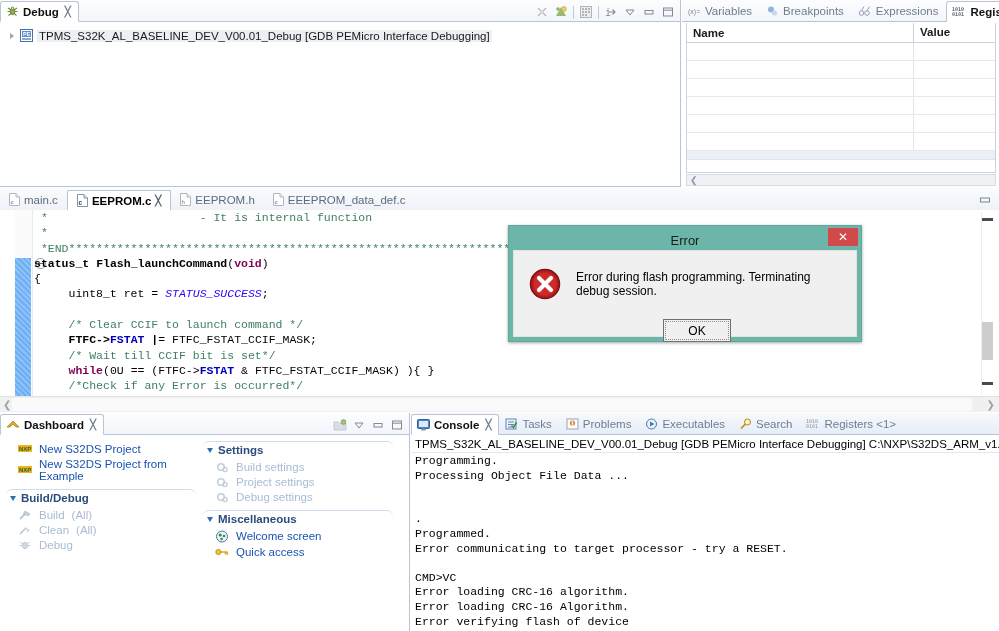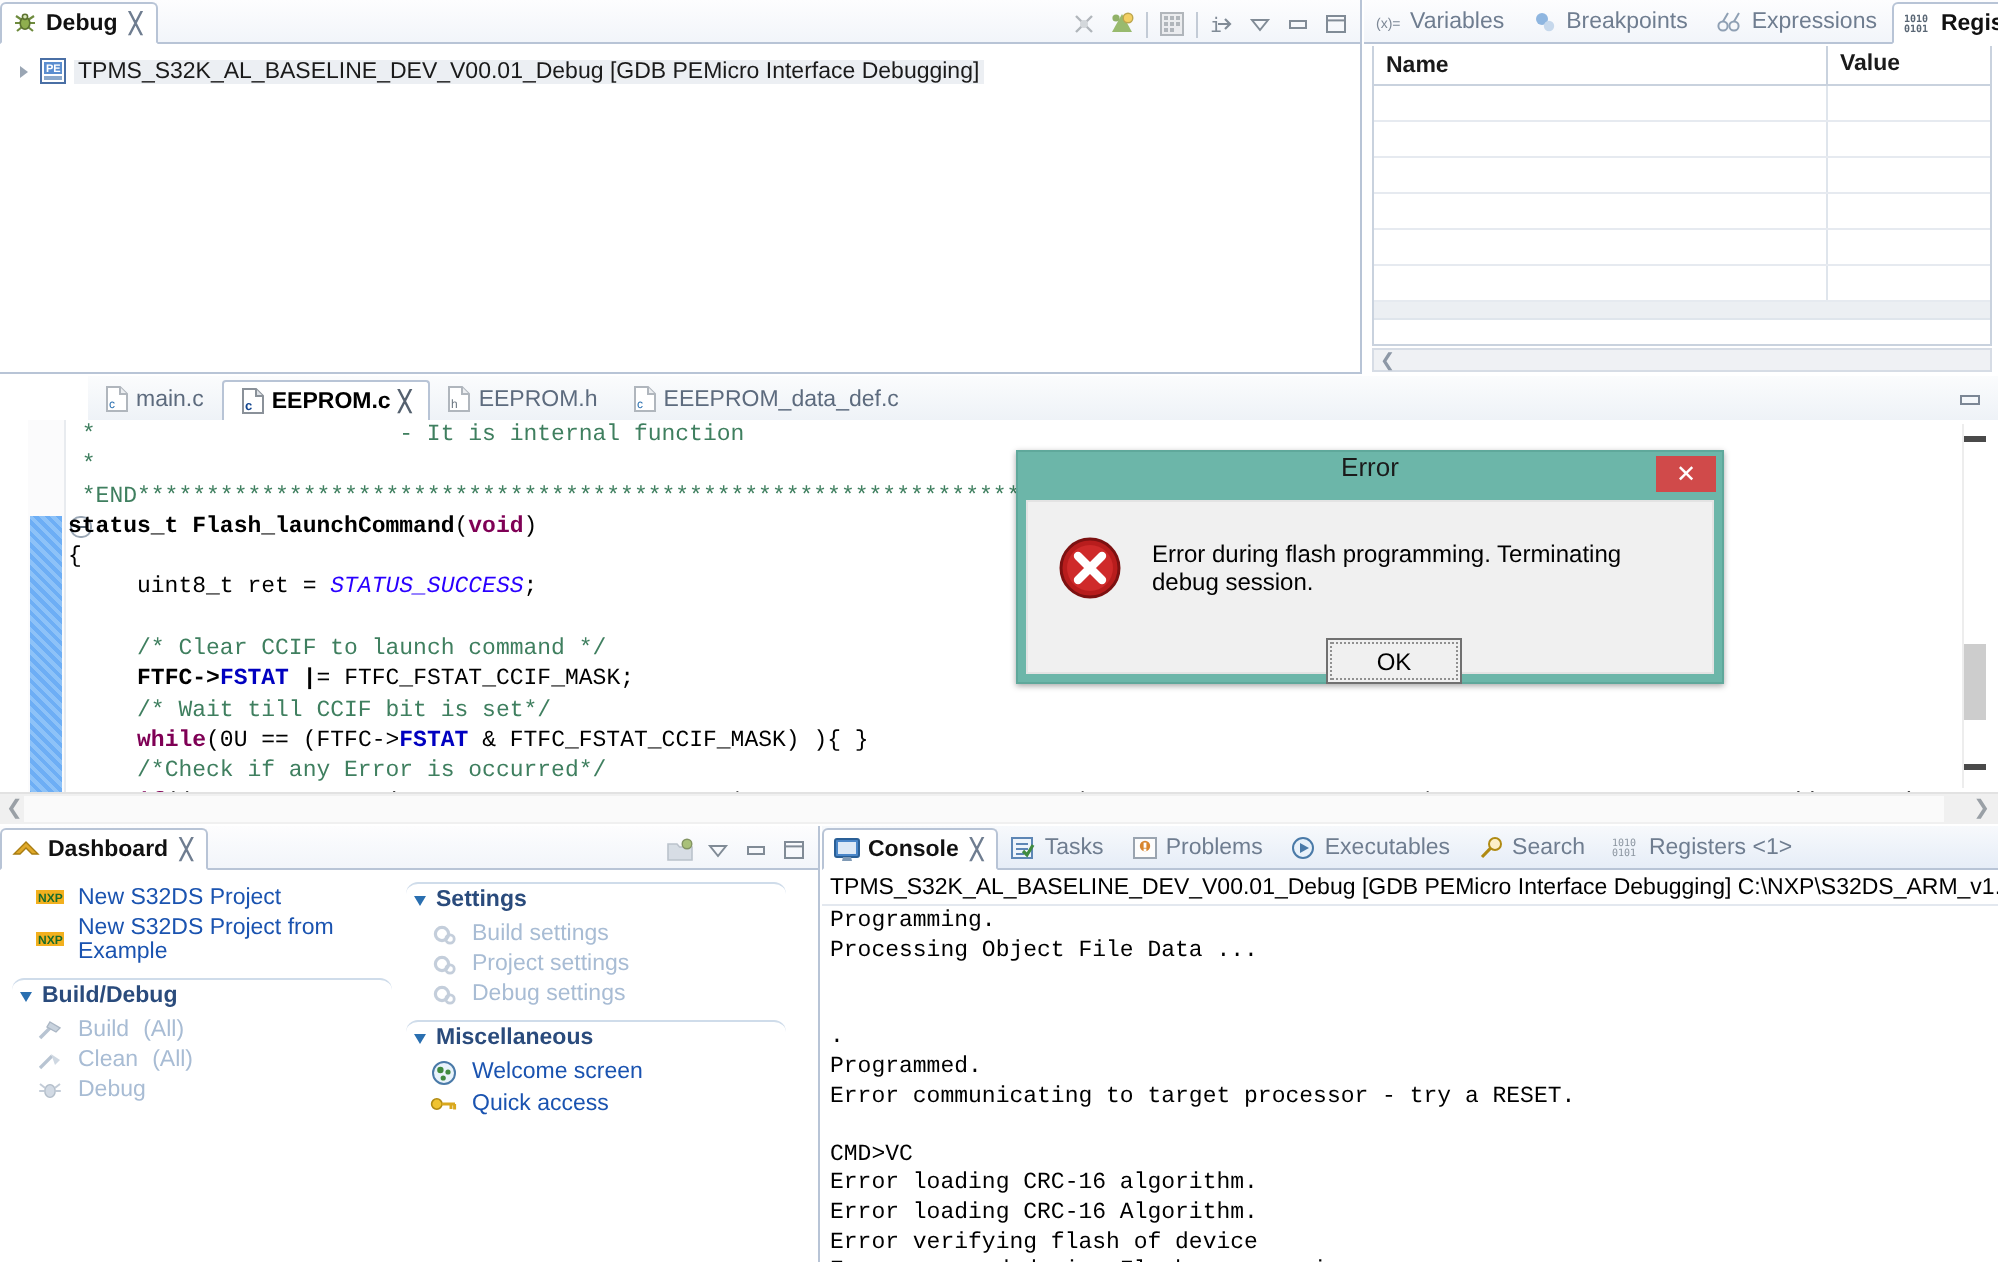--- a/index.html
+++ b/index.html
@@ -55,21 +55,21 @@
   .reg-head .c1{width:226px;padding-left:6px;font-weight:bold;font-size:11.5px;box-sizing:border-box;}
   .reg-head .c2{padding-left:6px;font-weight:bold;font-size:11.5px;border-left:1px solid #c9d2de;flex:1;height:19px;line-height:19px;box-sizing:border-box;}
   .reg-rows{position:relative;}
   .reg-row{height:17px;border-bottom:1px solid #e6eaf0;position:relative;}
   .reg-row:after{content:"";position:absolute;left:226px;top:0;bottom:0;border-left:1px solid #dfe5ec;}
   .reg-shade{height:8px;background:#eceff3;border-bottom:1px solid #dfe5ec;}
   .reg-hscroll{position:absolute;left:4px;right:3px;bottom:1px;height:12px;background:#eff1f4;border:1px solid #d6dce5;box-sizing:border-box;}
   .reg-hscroll .lt{color:#8d98a6;font-size:9px;line-height:10px;padding-left:3px;}
 
   
-  #editor{left:0;top:188px;width:999px;height:224px;background:#fff;padding-left:44px;}
+  #editor{left:0;top:188px;width:999px;height:224px;background:#fff;}
   #editor .etabbar{
     height:22px;display:flex;align-items:flex-end;
     background:linear-gradient(#fbfcfd,#eef2f7);
     border-bottom:1px solid #b8c4d6;position:relative;
   }
   .etab{display:flex;align-items:center;gap:4px;height:21px;padding:0 9px;box-sizing:border-box;
         font-size:11.5px;color:#5d6b7e;white-space:nowrap;}
   .etab.active{background:#fff;color:#000;font-weight:bold;border:1px solid #b8c4d6;border-bottom:1px solid #fff;margin-bottom:-1px;border-radius:2px 2px 0 0;}
   .etab .cl{font-size:10px;color:#55616f;}
   .emax{position:absolute;right:8px;bottom:4px;}
@@ -117,21 +117,21 @@
   .cons-title{font-size:11.5px;padding:3px 0 2px 4px;color:#000;white-space:nowrap;overflow:hidden;border-bottom:1px solid #e3e8ef;}
   .cons-body{position:absolute;left:0;top:41px;right:0;bottom:0;background:#fff;overflow:hidden;
              font-family:"Liberation Mono","DejaVu Sans Mono",monospace;font-size:11.5px;line-height:14.6px;
              padding:0 0 0 4px;white-space:pre;color:#000;}
   .cons-left-rule{position:absolute;left:0;top:41px;bottom:0;width:1px;background:#dde3ea;}
 
   
   #dlg{position:absolute;left:508px;top:225px;width:352px;height:115px;
        background:#6cb6a9;border:1px solid #5fa89b;box-shadow:0 1px 3px rgba(0,0,0,.35);}
   #dlg .title{height:22px;position:relative;color:#1b1b1b;font-size:13px;
-              display:flex;align-items:flex-start;justify-content:center;}
+              display:flex;align-items:flex-end;justify-content:center;}
   #dlg .xbtn{position:absolute;right:3px;top:2px;width:30px;height:18px;background:#d04a4a;
              color:#fff;display:flex;align-items:center;justify-content:center;font-size:12px;}
   #dlg .panel{position:absolute;left:4px;right:4px;top:24px;bottom:4px;background:#f0f0f0;border:1px solid #e3e3e3;}
   #dlg .msgrow{display:flex;align-items:center;gap:14px;padding:16px 12px 0 14px;}
   #dlg .msg{font-size:12px;color:#000;}
   #dlg .okwrap{display:flex;justify-content:center;margin-top:18px;padding-left:24px;}
   #dlg .ok{width:66px;height:21px;background:#f0f0f0;border:1px solid #707070;
            outline:1px dotted #909090;outline-offset:-3px;
            display:flex;align-items:center;justify-content:center;font-size:12px;color:#000;}
 

